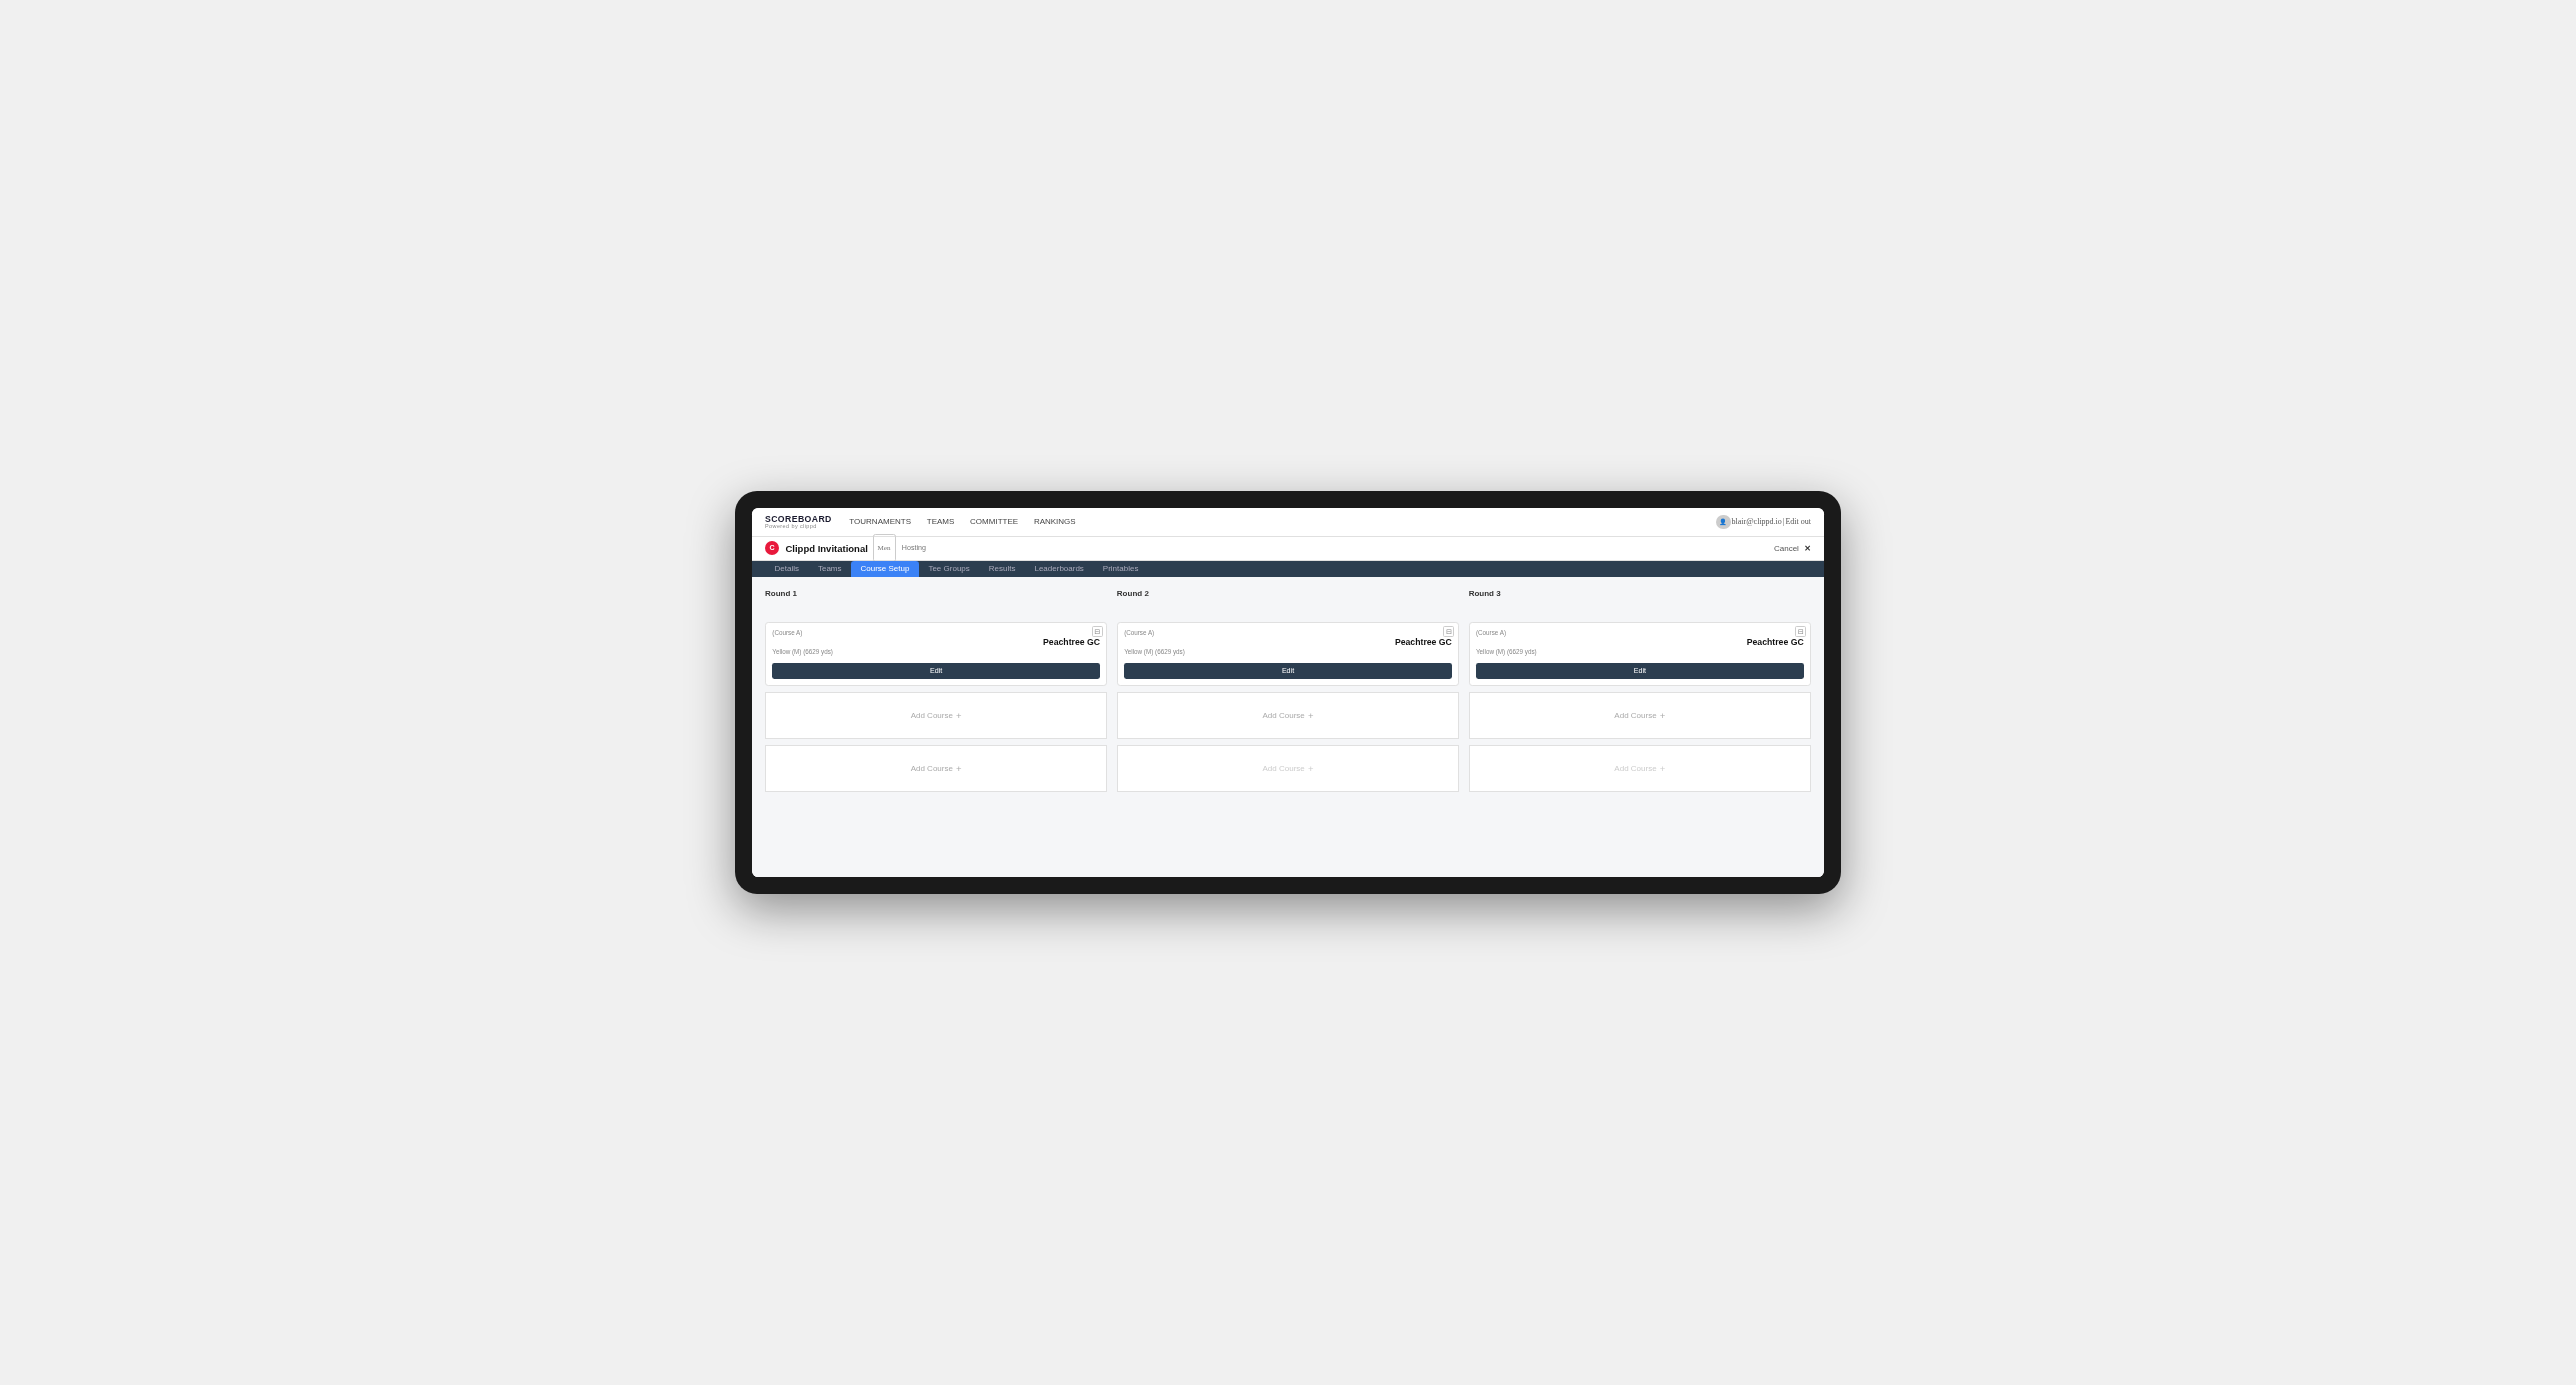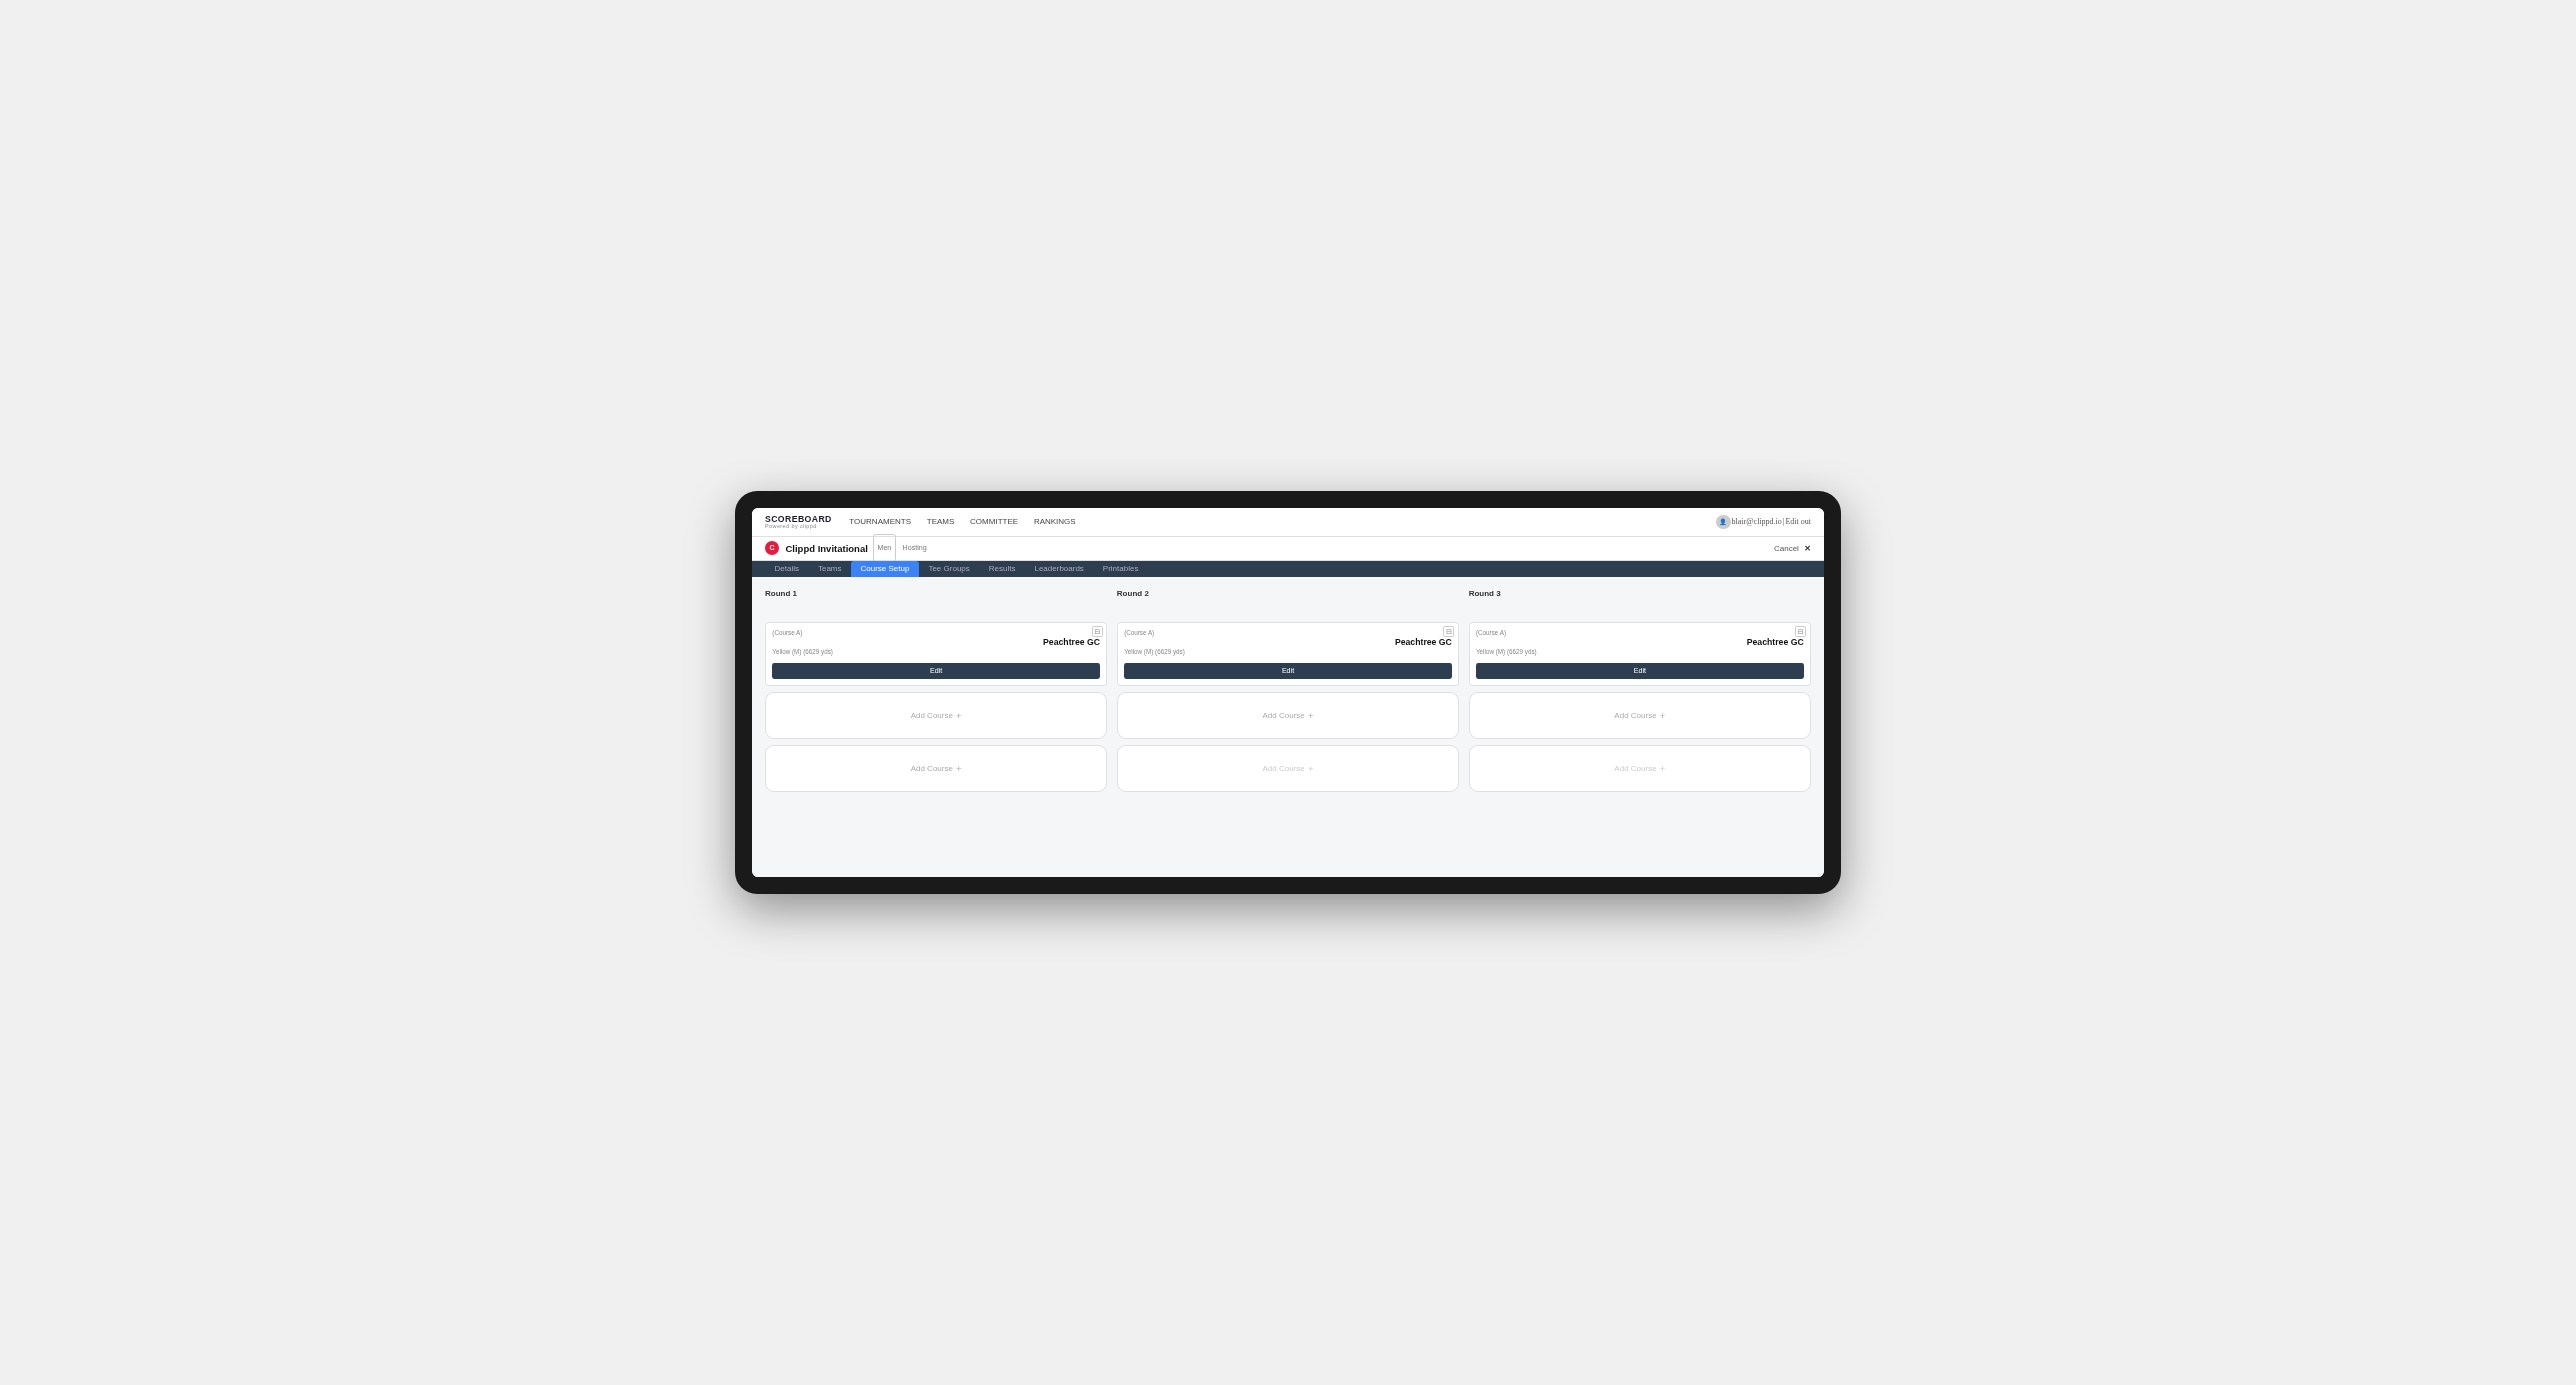--- a/index.html
+++ b/index.html
@@ -145,20 +145,21 @@
       color: #111;
     }
 
     .tournament-badge {
       margin-left: 4.7px;
       font-size: 7.1px;
       color: #777;
       border: 0.8px solid #ccc;
       border-radius: 2.4px;
       padding: 9px 4px;
+      font-family: Liberation Serif, serif;
     }
 
     .hosting-badge {
       margin-left: 6.3px;
       font-size: 7.1px;
       color: #777;
     }
 
     .cancel-btn {
       margin-left: auto;
@@ -280,21 +281,21 @@
       background: #fff;
     }
 
     .course-card-wrapper {
       position: relative;
     }
 
     .add-course-card {
       background: #fff;
       border: 0.8px solid #e0e0e0;
-      border-radius: 9px;
+      border-radius: 0;
       padding: 12.6px 6.3px;
       display: flex;
       align-items: center;
       justify-content: center;
       cursor: pointer;
       min-height: 47px;
     }
 
     .add-course-text {
       font-size: 8px;

